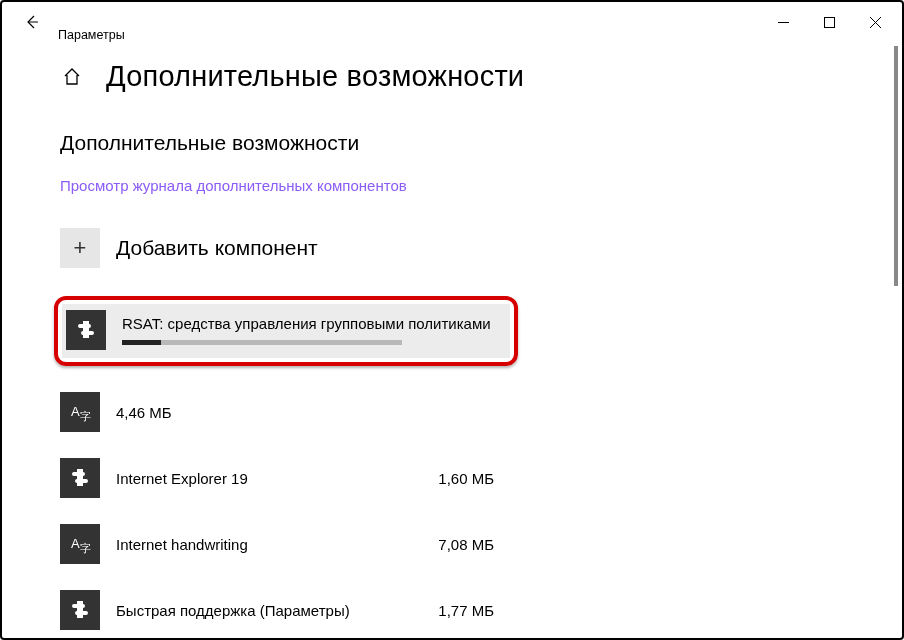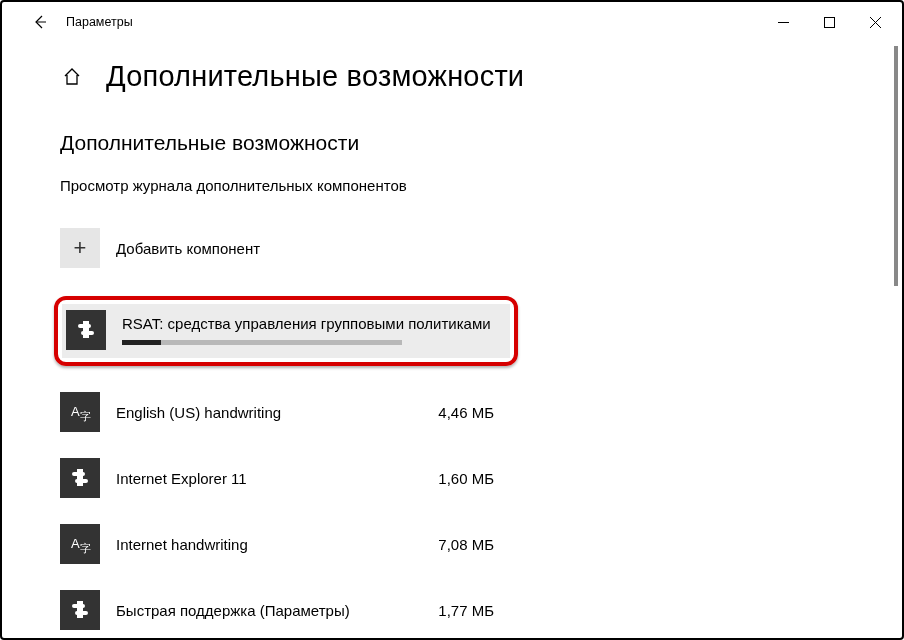--- a/index.html
+++ b/index.html
@@ -9,23 +9,23 @@
     color: #000;
     width: 904px;
     height: 640px;
     overflow: hidden;
     position: relative;
     border: 2px solid #000;
     border-radius: 4px;
   }
   .titlebar {
     display: flex;
-    align-items: center;
+    align-items: flex-end;
     height: 40px;
-    padding-left: 16px;
+    padding-left: 8px;
   }
   .titlebar .back {
     width: 44px; height: 40px;
     display: flex; align-items: center; justify-content: center;
     font-size: 16px;
   }
   .titlebar .title {
     font-size: 12.5px;
     margin-left: 4px;
   }
@@ -59,39 +59,39 @@
   .content {
     padding: 38px 0 0 58px;
   }
   .section-title {
     font-size: 21px;
     font-weight: 500;
     margin-bottom: 22px;
   }
   .subtitle {
     font-size: 15px;
-    color: #000000;
+    color: #8b5cf6;
     margin-bottom: 34px;
   }
   .add-row {
     display: flex;
     align-items: center;
     width: 440px;
     margin-bottom: 28px;
   }
   .add-btn {
     width: 40px; height: 40px;
     background: #e6e6e6;
     display: flex; align-items: center; justify-content: center;
     font-size: 22px;
     font-weight: 300;
     color: #333;
     margin-right: 16px;
   }
-  .add-label { font-size: 15px; }
+  .add-label { font-size: 21px; }
   .highlighted-wrap {
     border: 4px solid #d60000;
     border-radius: 12px;
     padding: 4px 4px;
     width: 464px;
     margin-left: -6px;
     margin-bottom: 26px;
     box-shadow: 0 2px 3px rgba(0,0,0,0.3);
   }
   .feature-row {
@@ -219,34 +219,33 @@
   <div id="feature-list">
       <div class="feature-row">
         <div class="icon-tile">
           <svg viewBox="0 0 24 24">
             <text x="3" y="16" font-size="13" fill="#fff" font-family="sans-serif">A</text>
             <text x="12" y="20" font-size="11" fill="#fff" font-family="sans-serif">字</text>
           </svg>
         </div>
         <div class="feature-body">
           <div class="feature-main">
-            <span class="feature-name">English (US) handwriting</span>
             <span class="feature-size">4,46 МБ</span>
           </div>
         </div>
       </div>
       <div class="feature-row">
         <div class="icon-tile">
           <svg viewBox="0 0 24 24">
             <path d="M9 3h6v3a2 2 0 1 1 0 4v3h3a2 2 0 1 1 0 4h-3v3H9v-3a2 2 0 1 1 0-4V10H6a2 2 0 1 1 0-4h3V3z" fill="#fff"></path>
           </svg>
         </div>
         <div class="feature-body">
           <div class="feature-main">
-            <span class="feature-name">Internet Explorer 11</span>
+            <span class="feature-name">Internet Explorer 19</span>
             <span class="feature-size">1,60 МБ</span>
           </div>
         </div>
       </div>
       <div class="feature-row">
         <div class="icon-tile">
           <svg viewBox="0 0 24 24">
             <text x="3" y="16" font-size="13" fill="#fff" font-family="sans-serif">A</text>
             <text x="12" y="20" font-size="11" fill="#fff" font-family="sans-serif">字</text>
           </svg>

